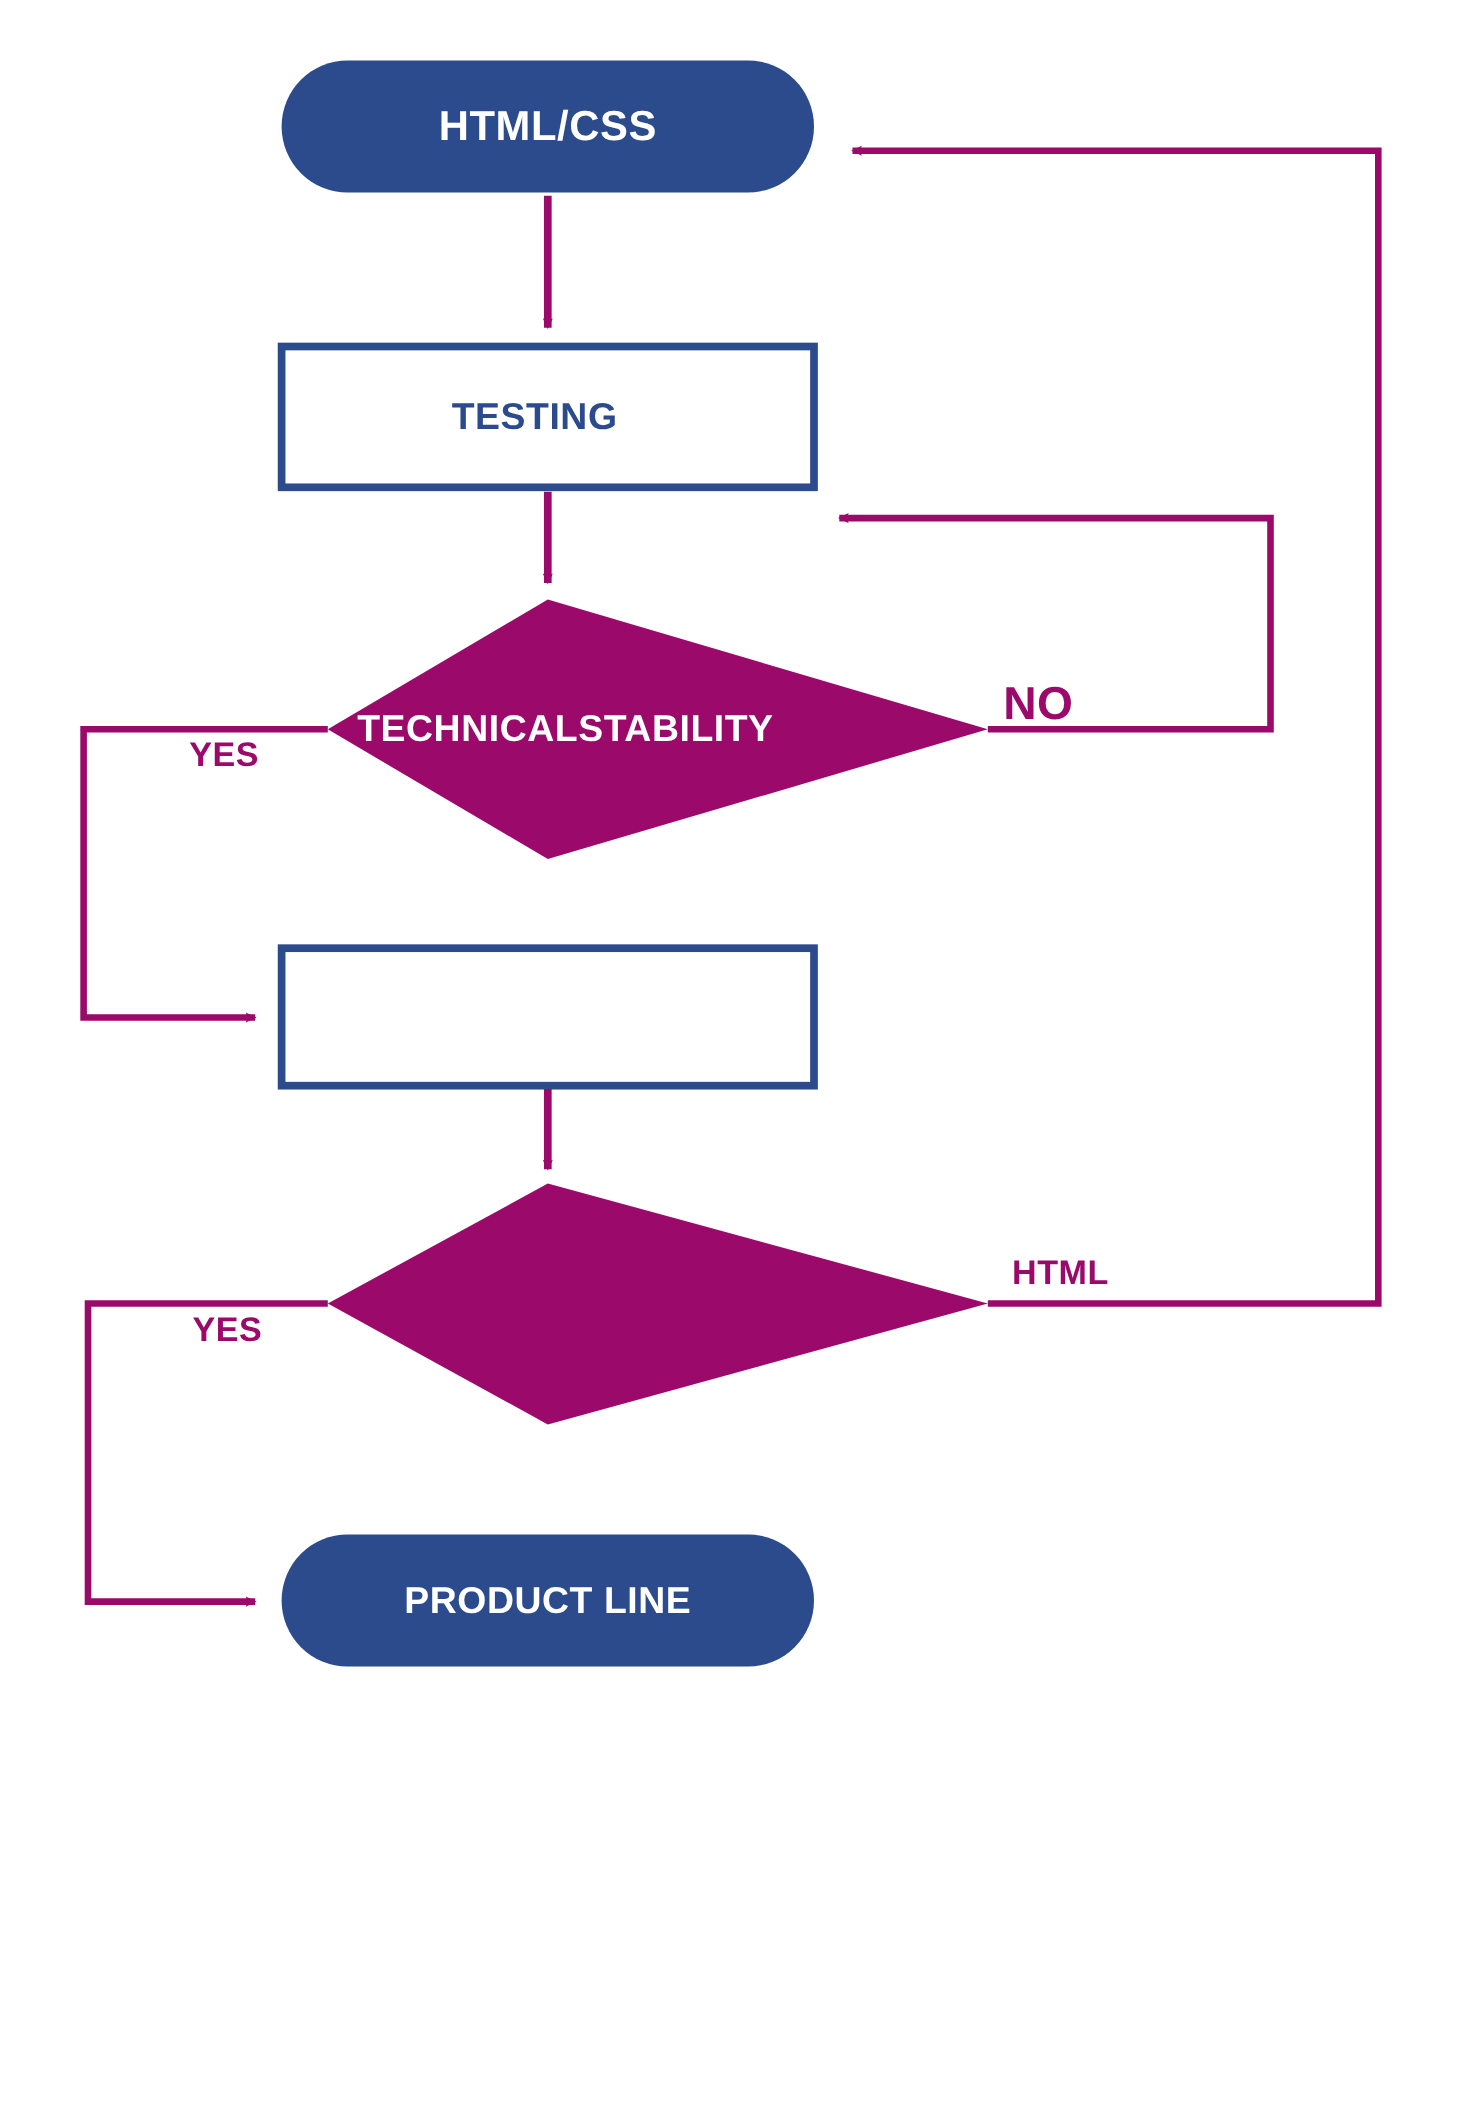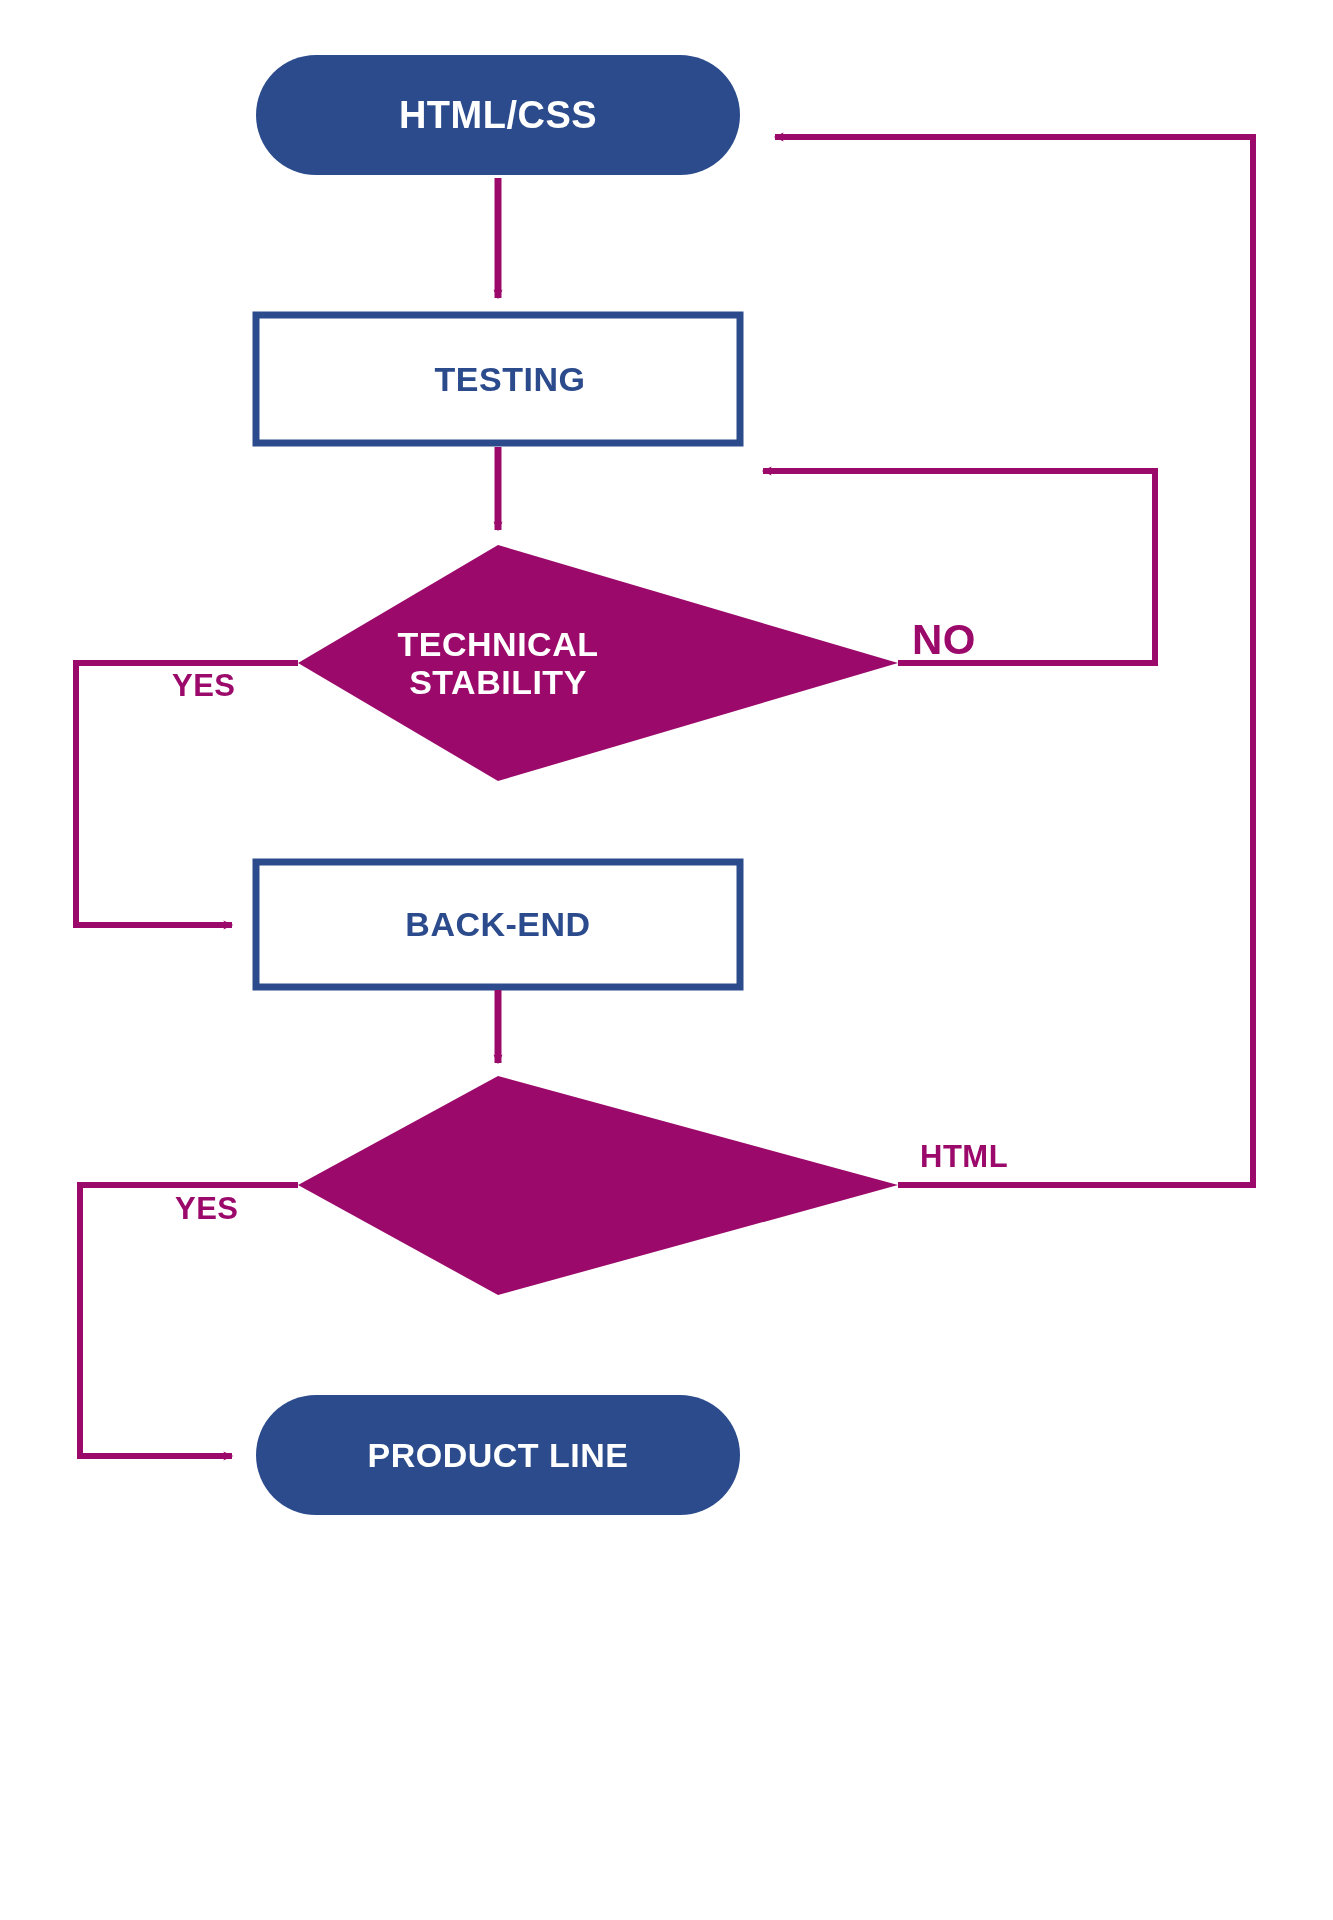--- a/index.html
+++ b/index.html
@@ -78,28 +78,27 @@
 
     <path d="M498,990 L498,1063" fill="none" stroke="#9B0A6B" stroke-width="7" marker-end="url(#arrow-m)"></path>
 
     <path d="M298,1185 L80,1185 L80,1456 L232,1456" fill="none" stroke="#9B0A6B" stroke-width="6" marker-end="url(#arrow-m)"></path>
 
     <path d="M898,1185 L1253,1185 L1253,137 L775,137" fill="none" stroke="#9B0A6B" stroke-width="6" marker-end="url(#arrow-m)"></path>
   </svg>
 
   <div class="node-label" style="left:256px; top:55px; width:484px; height:120px; color:#FFFFFF; font-size:38px;">HTML/CSS</div>
 
-  <div class="node-label" style="left:268px; top:315px; width:484px; height:128px; color:#2B4B8C; font-size:34px;">TESTING</div>
+  <div class="node-label" style="left:244px; top:315px; width:484px; height:128px; color:#2B4B8C; font-size:34px;">TESTING</div>
 
-  <div class="node-label" style="left:298px; top:600px; width:400px; height:126px; color:#FFFFFF; font-size:34px; flex-direction:column;">
+  <div class="node-label" style="left:314px; top:600px; width:400px; height:126px; color:#FFFFFF; font-size:34px; flex-direction:row;">
     <span>TECHNICAL</span>
     <span>STABILITY</span>
   </div>
 
-  <div class="node-label" style="left:256px; top:862px; width:484px; height:125px; color:#2B4B8C; font-size:34px;">BACK-END</div>
 
 
   <div class="node-label" style="left:256px; top:1395px; width:484px; height:120px; color:#FFFFFF; font-size:34px;">PRODUCT LINE</div>
 
   <div class="edge-label" style="left:172px; top:668px; color:#9B0A6B; font-size:31px;">YES</div>
 
   <div class="edge-label" style="left:912px; top:616px; color:#9B0A6B; font-size:42px;">NO</div>
 
   <div class="edge-label" style="left:175px; top:1191px; color:#9B0A6B; font-size:31px;">YES</div>
 

